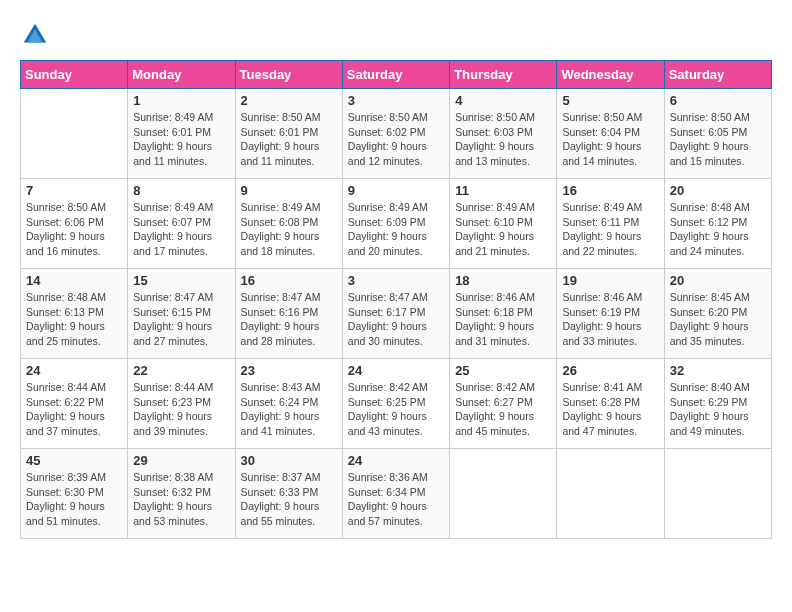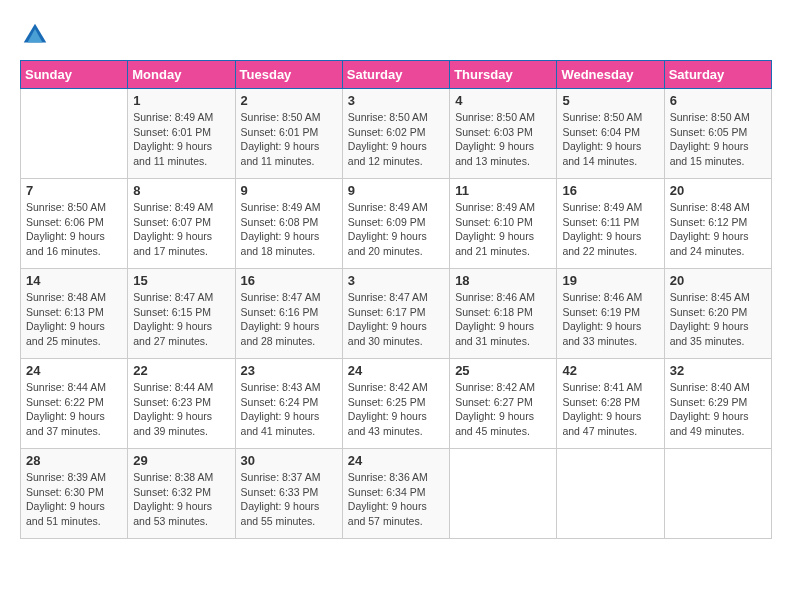--- a/index.html
+++ b/index.html
@@ -232,31 +232,31 @@
         </td>
         <td>
           <span class="day-number">24</span>
           <div class="cell-info">Sunrise: 8:42 AM<br>Sunset: 6:25 PM<br>Daylight: 9 hours and 43 minutes.</div>
         </td>
         <td>
           <span class="day-number">25</span>
           <div class="cell-info">Sunrise: 8:42 AM<br>Sunset: 6:27 PM<br>Daylight: 9 hours and 45 minutes.</div>
         </td>
         <td>
-          <span class="day-number">42</span>
+          <span class="day-number">26</span>
           <div class="cell-info">Sunrise: 8:41 AM<br>Sunset: 6:28 PM<br>Daylight: 9 hours and 47 minutes.</div>
         </td>
         <td>
           <span class="day-number">32</span>
           <div class="cell-info">Sunrise: 8:40 AM<br>Sunset: 6:29 PM<br>Daylight: 9 hours and 49 minutes.</div>
         </td>
       </tr>
       <tr>
         <td>
-          <span class="day-number">28</span>
+          <span class="day-number">45</span>
           <div class="cell-info">Sunrise: 8:39 AM<br>Sunset: 6:30 PM<br>Daylight: 9 hours and 51 minutes.</div>
         </td>
         <td>
           <span class="day-number">29</span>
           <div class="cell-info">Sunrise: 8:38 AM<br>Sunset: 6:32 PM<br>Daylight: 9 hours and 53 minutes.</div>
         </td>
         <td>
           <span class="day-number">30</span>
           <div class="cell-info">Sunrise: 8:37 AM<br>Sunset: 6:33 PM<br>Daylight: 9 hours and 55 minutes.</div>
         </td>

